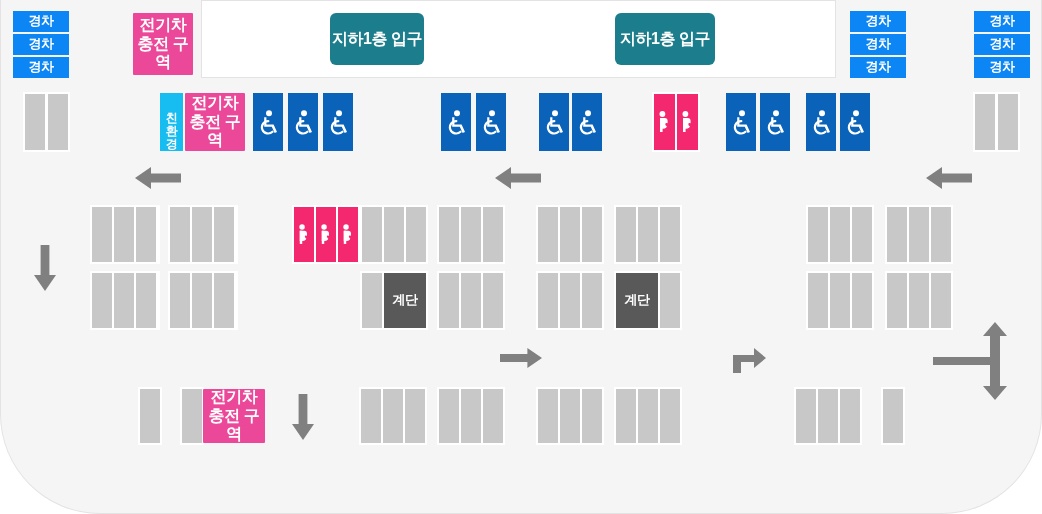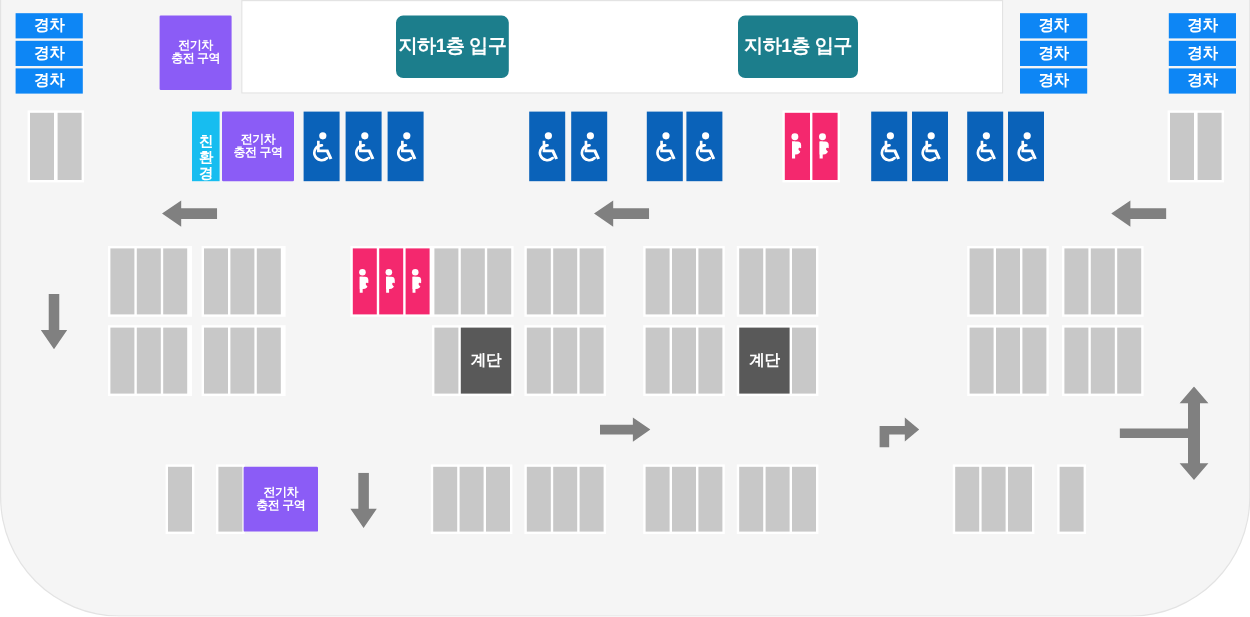--- a/index.html
+++ b/index.html
@@ -68,22 +68,22 @@
     line-height: 1.15;
     letter-spacing: -0.4px;
   }
 
   .sign-compact {
     background: #0d86f5;
     font-size: 13px;
   }
 
   .sign-ev {
-    background: #8b5cf6;
-    font-size: 10px;
+    background: #ec4899;
+    font-size: 16px;
     border-radius: 1px;
   }
 
   .sign-eco {
     background: #17bdf0;
     font-size: 12px;
     writing-mode: vertical-rl;
     text-orientation: upright;
     letter-spacing: 1px;
     line-height: 1.05;

